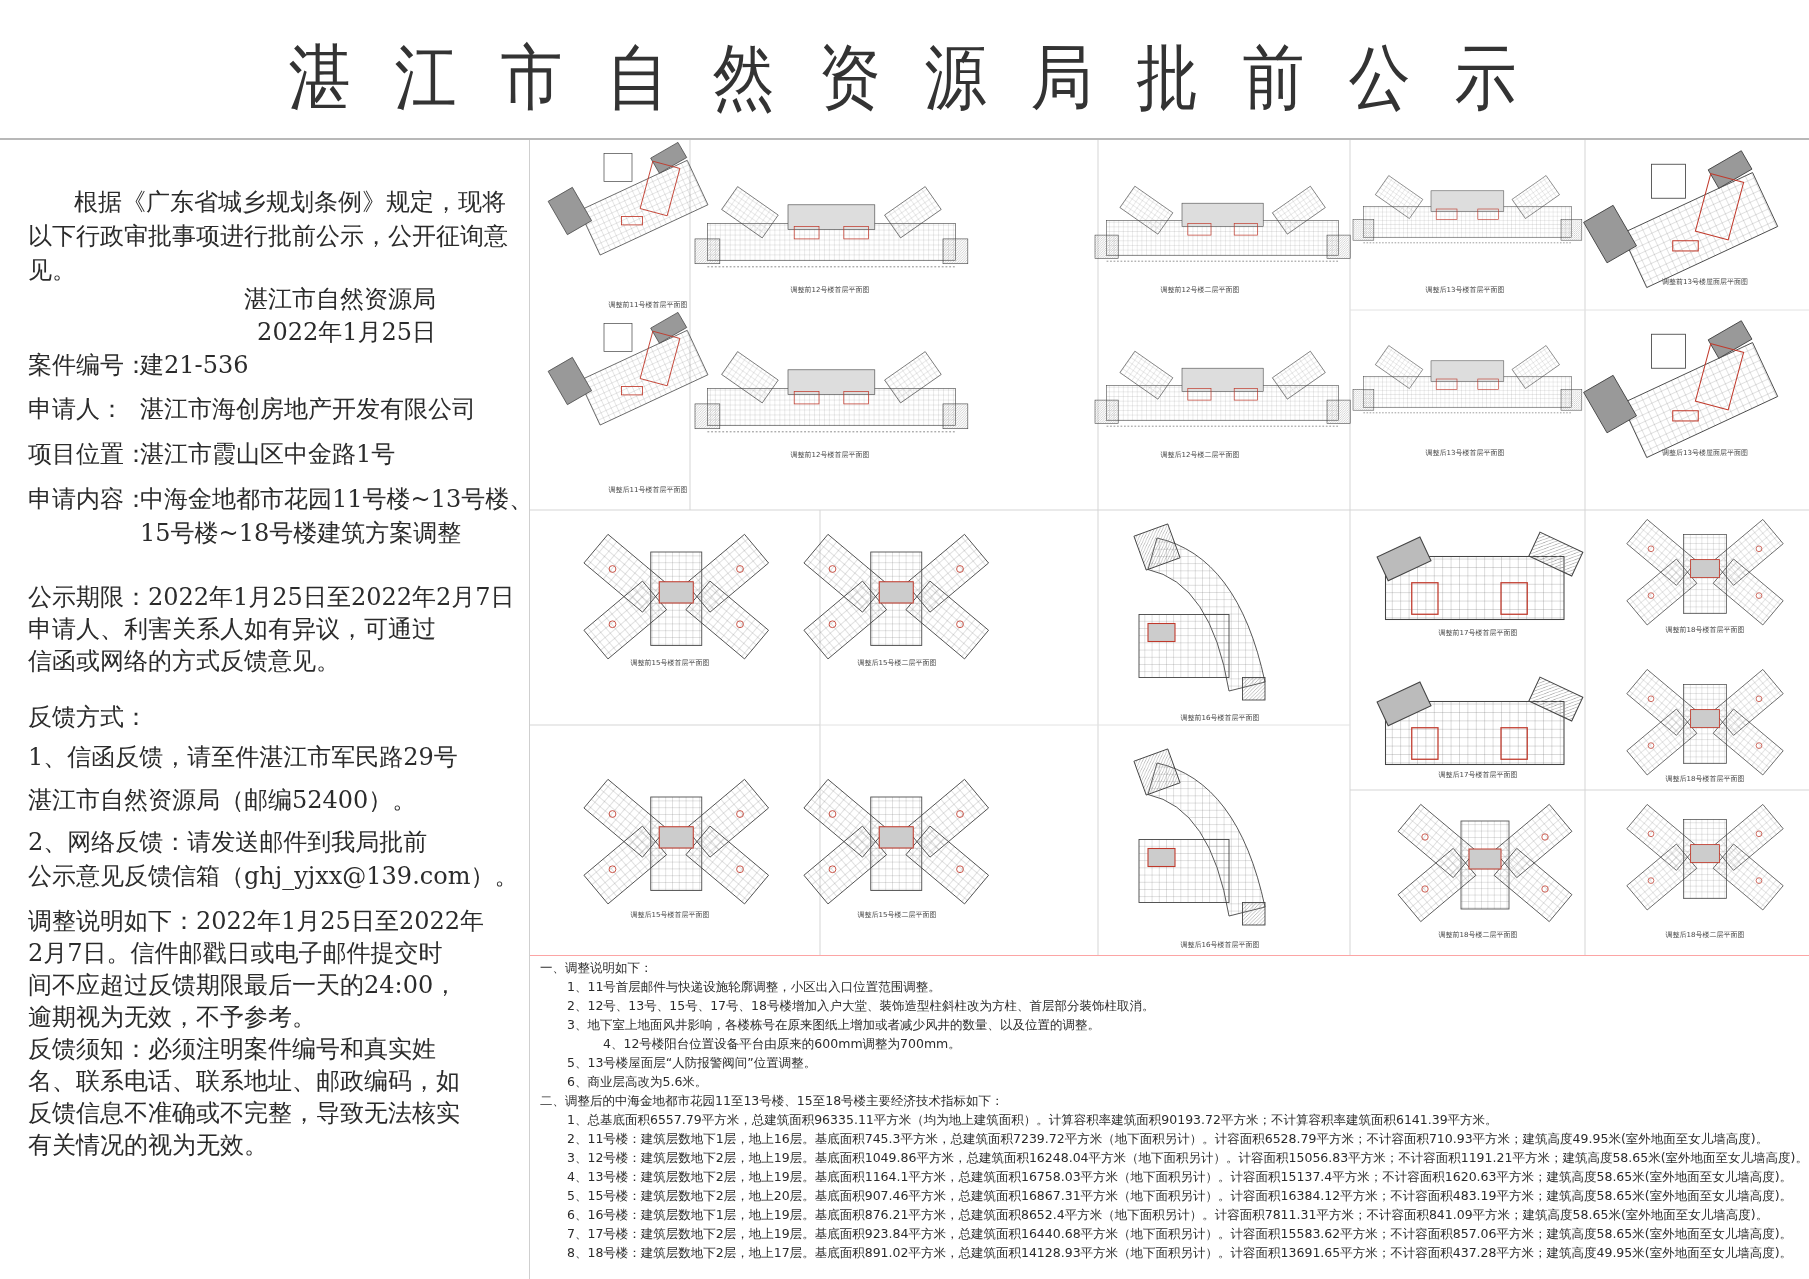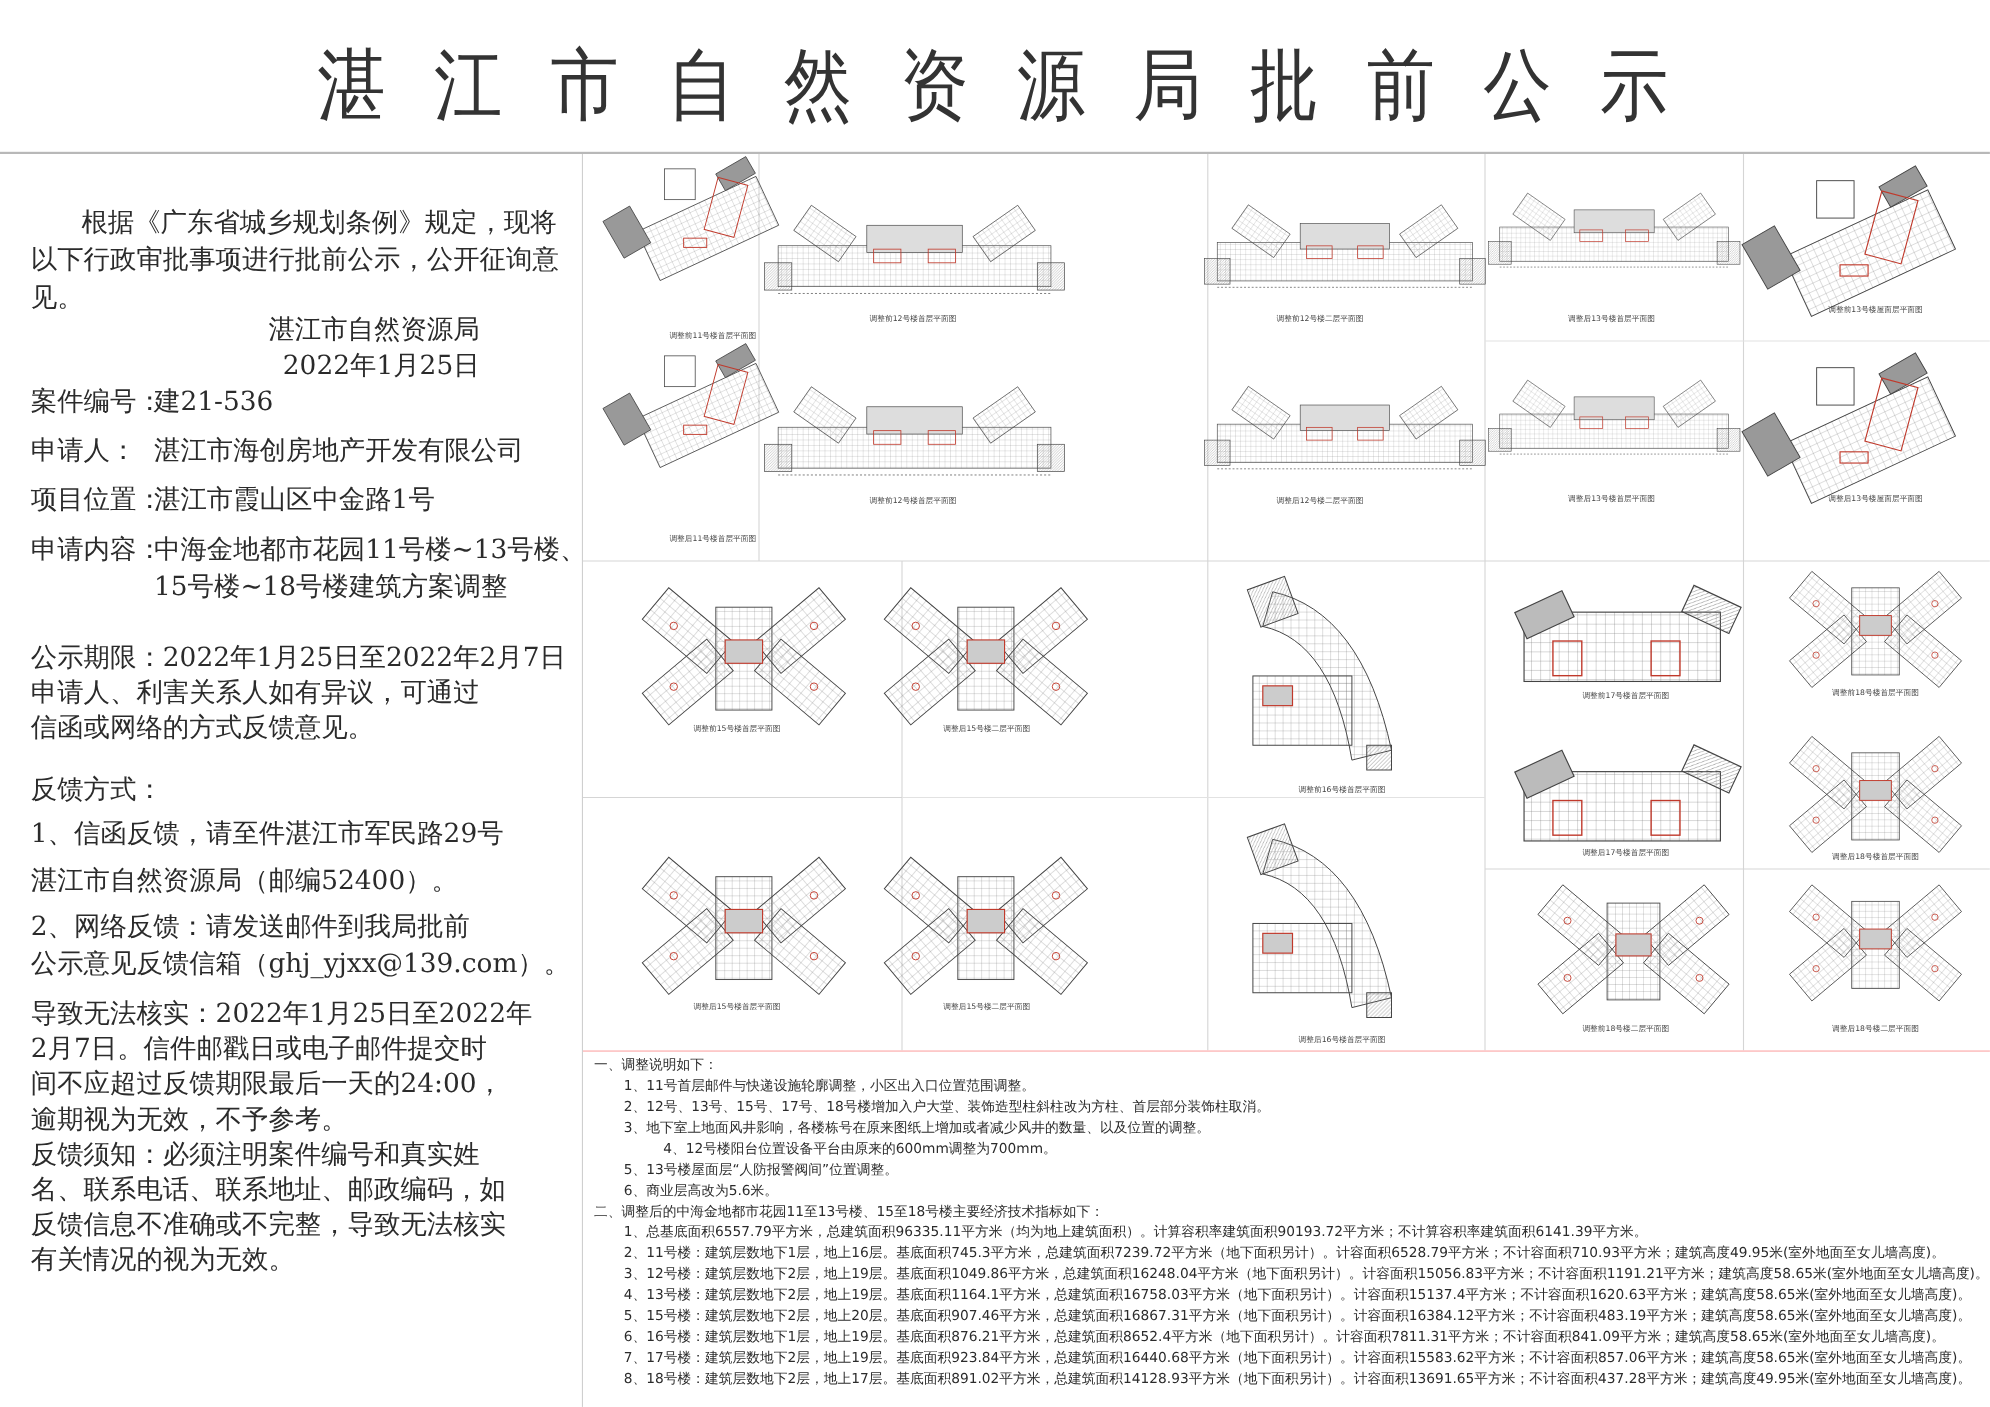--- a/index.html
+++ b/index.html
@@ -60,21 +60,21 @@
   <div class="lt" style="top:440px;text-align:right;">公示期限：2022年1月25日至2022年2月7日</div>
   <div class="lt" style="top:472px;">申请人、利害关系人如有异议，可通过</div>
   <div class="lt" style="top:504px;">信函或网络的方式反馈意见。</div>
 
   <div class="lt" style="top:560px;">反馈方式：</div>
   <div class="lt" style="top:600px;">1、信函反馈，请至件湛江市军民路29号</div>
   <div class="lt" style="top:643px;">湛江市自然资源局（邮编52400）。</div>
   <div class="lt" style="top:685px;">2、网络反馈：请发送邮件到我局批前</div>
   <div class="lt" style="top:719px;">公示意见反馈信箱（ghj_yjxx@139.com）。</div>
 
-  <div class="lt" style="top:764px;">导致无法核实：2022年1月25日至2022年</div>
+  <div class="lt" style="top:764px;">调整说明如下：2022年1月25日至2022年</div>
   <div class="lt" style="top:796px;">2月7日。信件邮戳日或电子邮件提交时</div>
   <div class="lt" style="top:828px;">间不应超过反馈期限最后一天的24:00，</div>
   <div class="lt" style="top:860px;">逾期视为无效，不予参考。</div>
   <div class="lt" style="top:892px;">反馈须知：必须注明案件编号和真实姓</div>
   <div class="lt" style="top:924px;">名、联系电话、联系地址、邮政编码，如</div>
   <div class="lt" style="top:956px;">反馈信息不准确或不完整，导致无法核实</div>
   <div class="lt" style="top:988px;">有关情况的视为无效。</div>
 </div>
 
 <div class="vdiv"></div>

